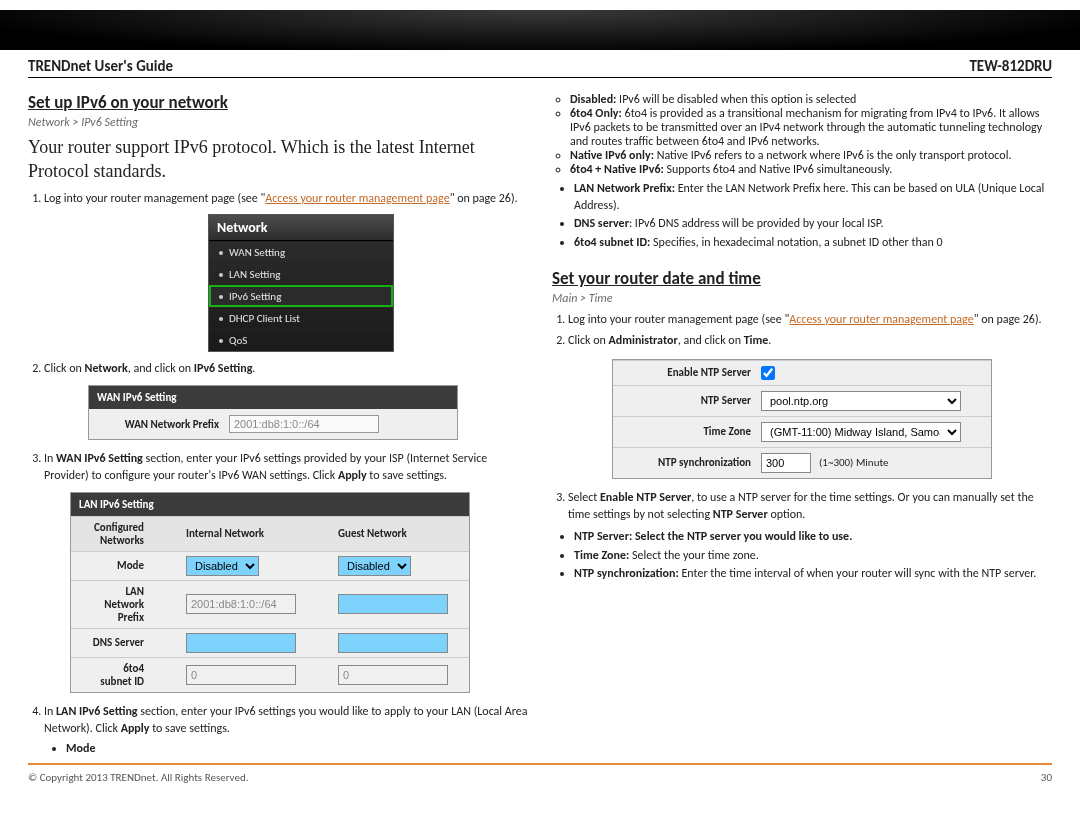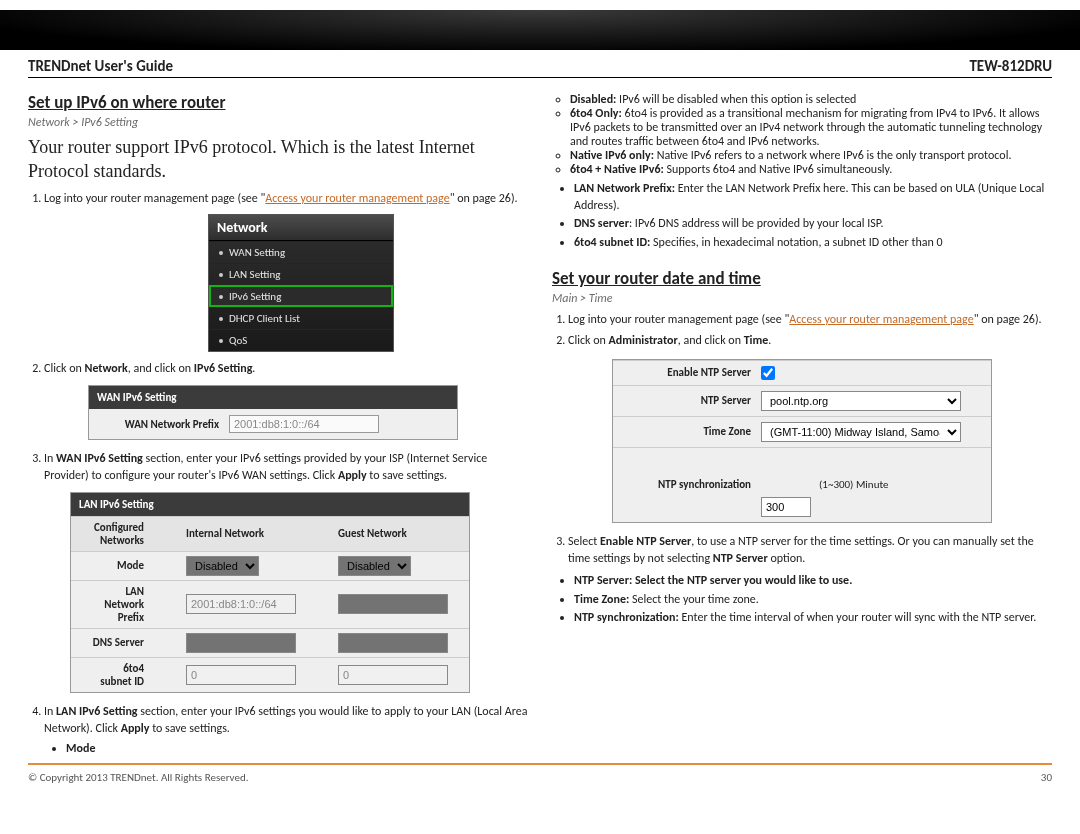--- a/index.html
+++ b/index.html
@@ -35,21 +35,21 @@
   .fig-wan .row .lbl { width:130px; text-align:right; font-weight:700; padding-right:10px; }
   .fig-wan .row input { height:18px; font-size:11px; padding:1px 4px; border:1px solid #999; background:#fafafa; color:#888; }
 
   
   .fig-lan { width:400px; margin:8px 0 10px 42px; border:1px solid #999; font-size:11px; }
   .fig-lan .caption { background:#3b3b3b; color:#fff; font-weight:700; padding:5px 8px; }
   .fig-lan table { width:100%; border-collapse:collapse; }
   .fig-lan th, .fig-lan td { border-top:1px solid #ccc; padding:4px 21px; background:#efefef; }
   .fig-lan th.rowlbl { width:130px; text-align:right; font-weight:700; }
   .fig-lan thead th { font-weight:700; text-align:left; background:#e4e4e4; }
-  .fig-lan select, .fig-lan input { height:20px; font-size:11px; border:1px solid #888; padding:1px 4px; background:#737373; }
+  .fig-lan select, .fig-lan input { height:20px; font-size:11px; border:1px solid #888; padding:1px 4px; background:#7dd3fc; }
   .fig-lan input { width:110px; }
   .fig-lan input.ro { background:#f0f0f0; color:#888; }
 
   
   .fig-ntp { width:380px; margin:10px 0 10px 60px; border:1px solid #999; font-size:11px; }
   .fig-ntp .caption { background:#3b3b3b; color:#fff; font-weight:700; padding:5px 8px; }
   .fig-ntp .row { display:flex; align-items:center; padding:5px 8px; border-top:1px solid #ccc; background:#efefef; }
   .fig-ntp .row .lbl { width:140px; text-align:right; font-weight:700; padding-right:10px; }
   .fig-ntp select, .fig-ntp input[type=text] { height:20px; font-size:11px; border:1px solid #888; padding:1px 4px; background:#fff; }
   .fig-ntp input[type=checkbox]{ width:14px; height:14px; }
@@ -61,21 +61,21 @@
 
 <div class="page">
   <div class="header-band"></div>
   <div class="title-bar">
     <div class="left">TRENDnet User's Guide</div>
     <div class="right">TEW-812DRU</div>
   </div>
 
   <div class="cols">
     <div class="col">
-      <h2 class="section">Set up IPv6 on where router</h2>
+      <h2 class="section">Set up IPv6 on your network</h2>
       <div class="breadcrumb">Network &gt; IPv6 Setting</div>
       <p>Your router support IPv6 protocol. Which is the latest Internet Protocol standards.</p>
 
       <ol>
         <li>
           <span>Log into your router management page (see "</span><a class="link" href="#">Access your router management page</a><span>" on page 26).</span>
         </li>
       </ol>
 
       <div class="fig-network">
@@ -185,21 +185,21 @@
         <div class="row">
           <div class="lbl">NTP Server</div>
           <select style="width:200px"><option>pool.ntp.org</option></select>
         </div>
         <div class="row">
           <div class="lbl">Time Zone</div>
           <select style="width:200px"><option>(GMT-11:00) Midway Island, Samoa</option></select>
         </div>
         <div class="row">
           <div class="lbl">NTP synchronization</div>
-          <input type="text" style="width: 50px; margin-top: 44px;" value="300">
+          <input type="text" style="width: 50px;" value="300">
           <span style="margin-left:8px">(1~300) Minute</span>
         </div>
       </div>
 
       <ol start="3">
         <li>
           <span>Select </span><span class="b">Enable NTP Server</span><span>, to use a NTP server for the time settings. Or you can manually set the time settings by not selecting </span><span class="b">NTP Server</span><span> option.</span>
         </li>
       </ol>
       <ul class="bul">

